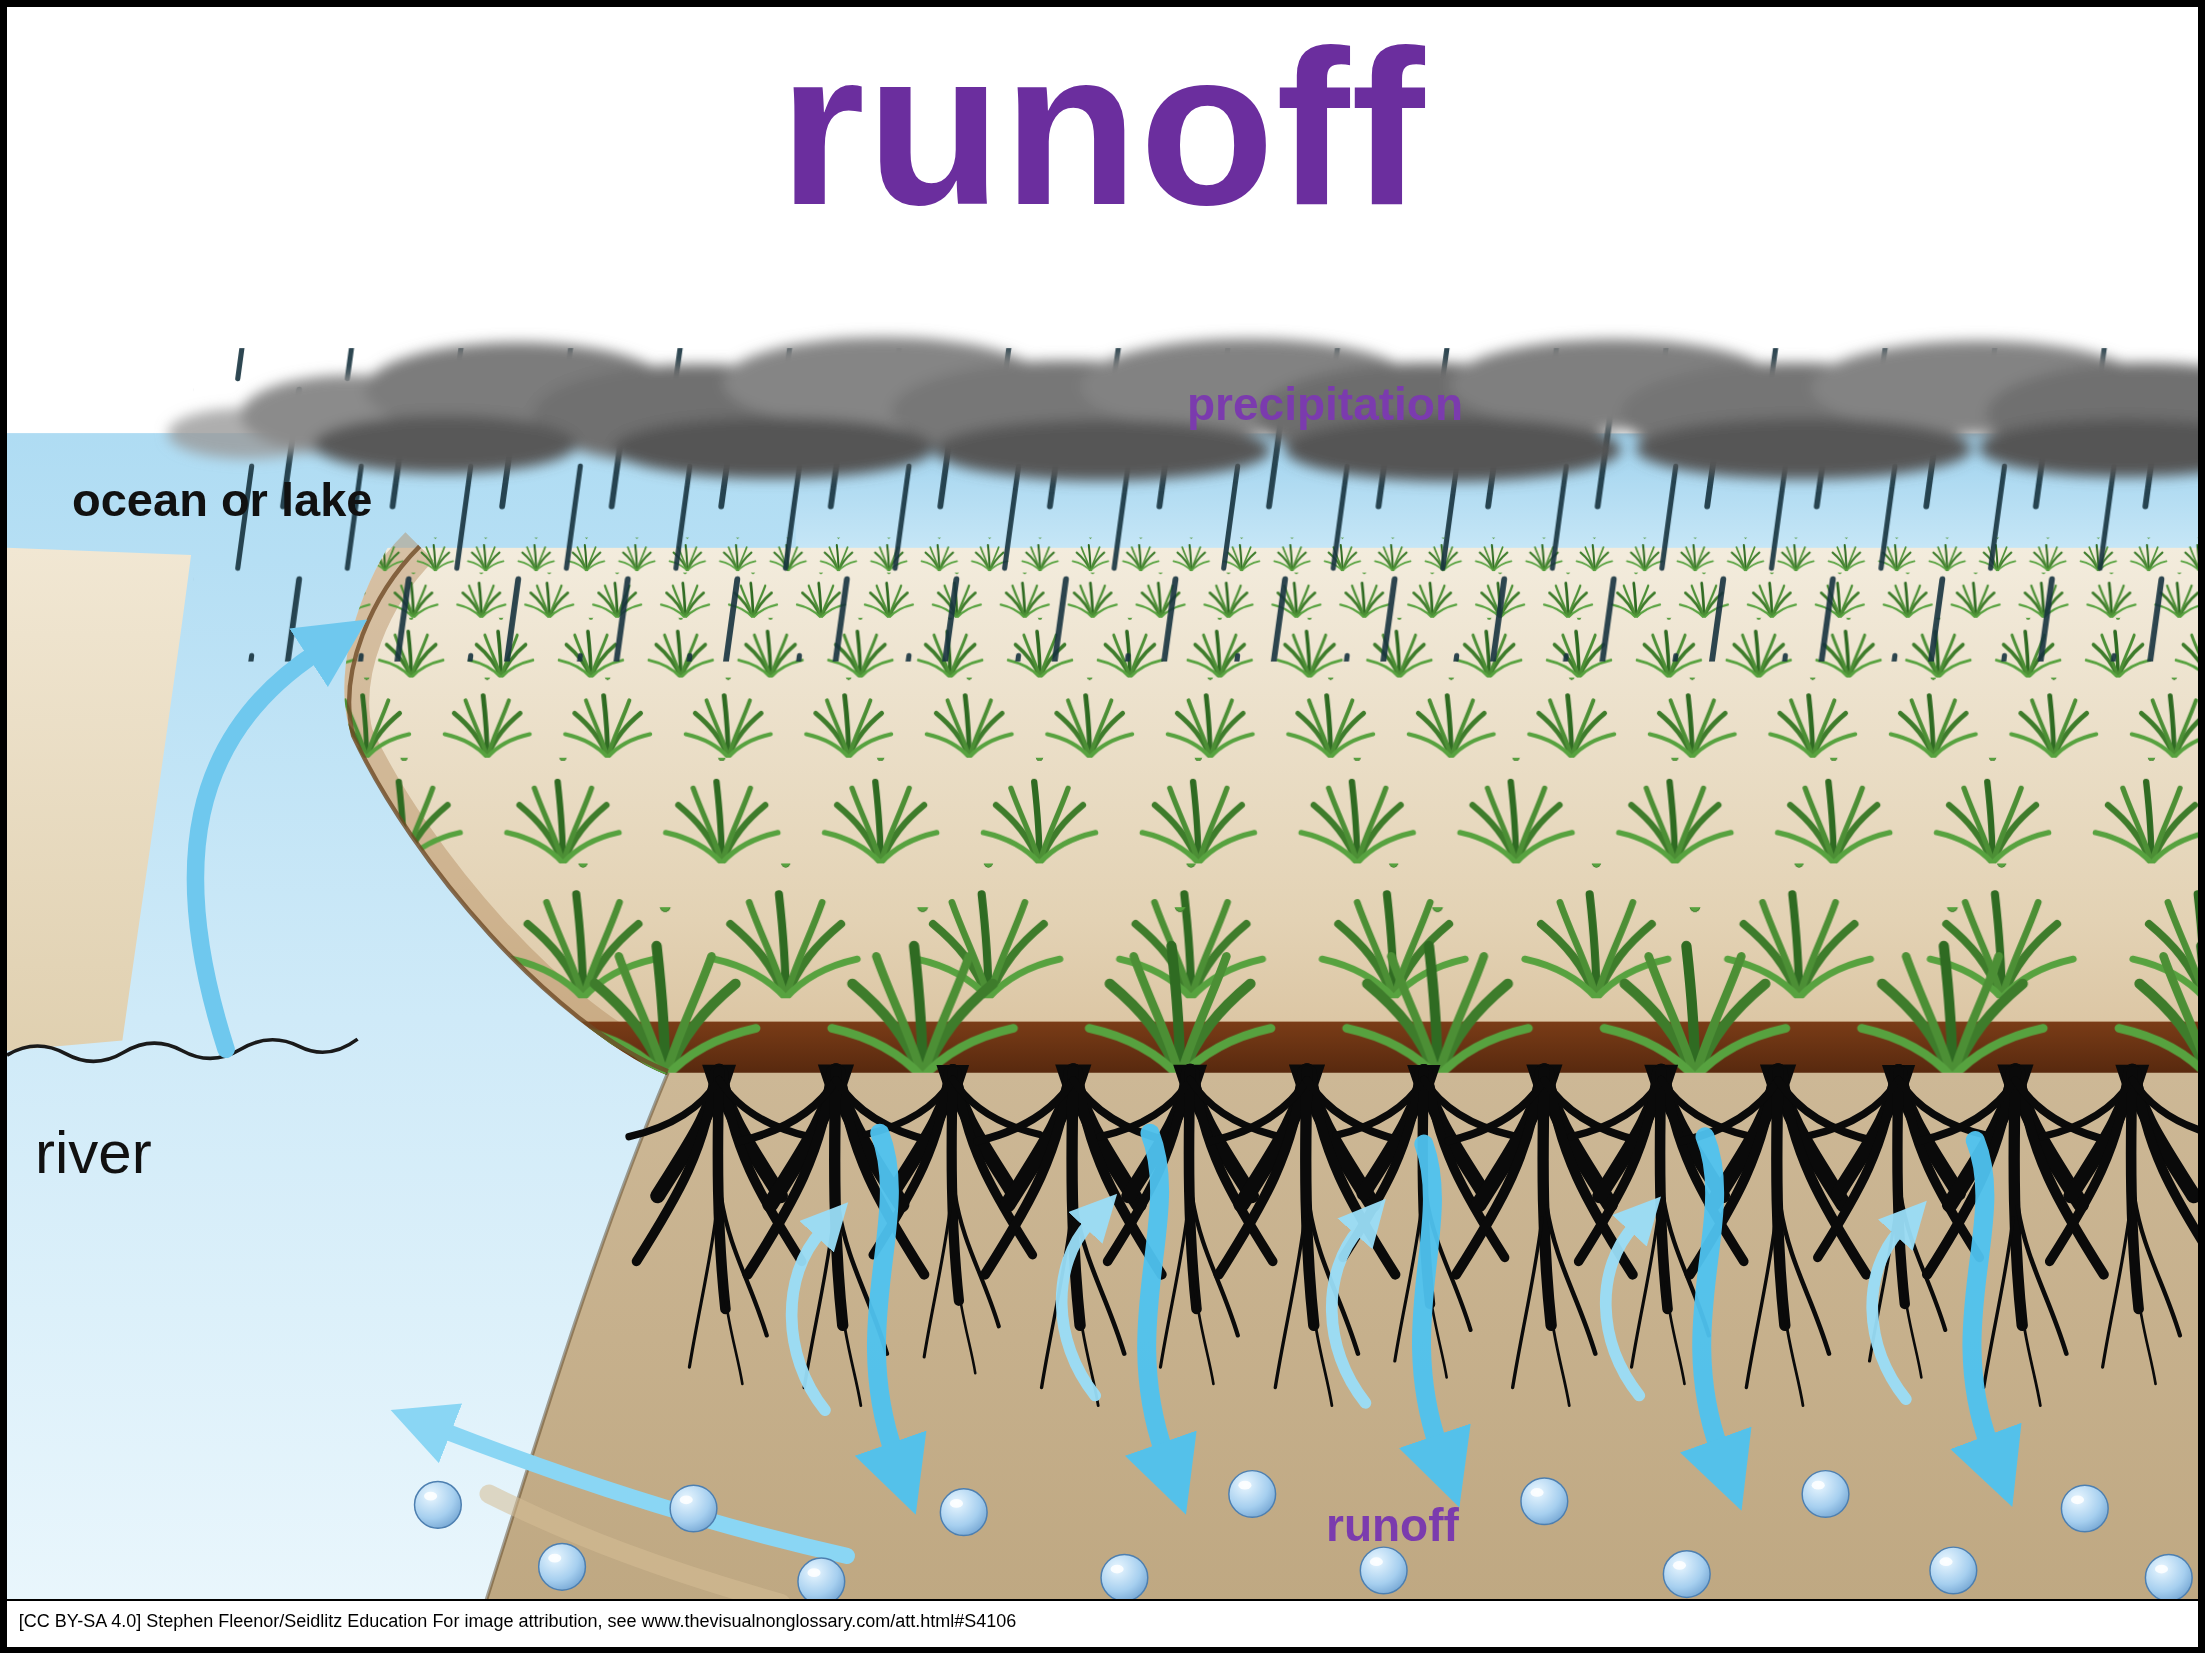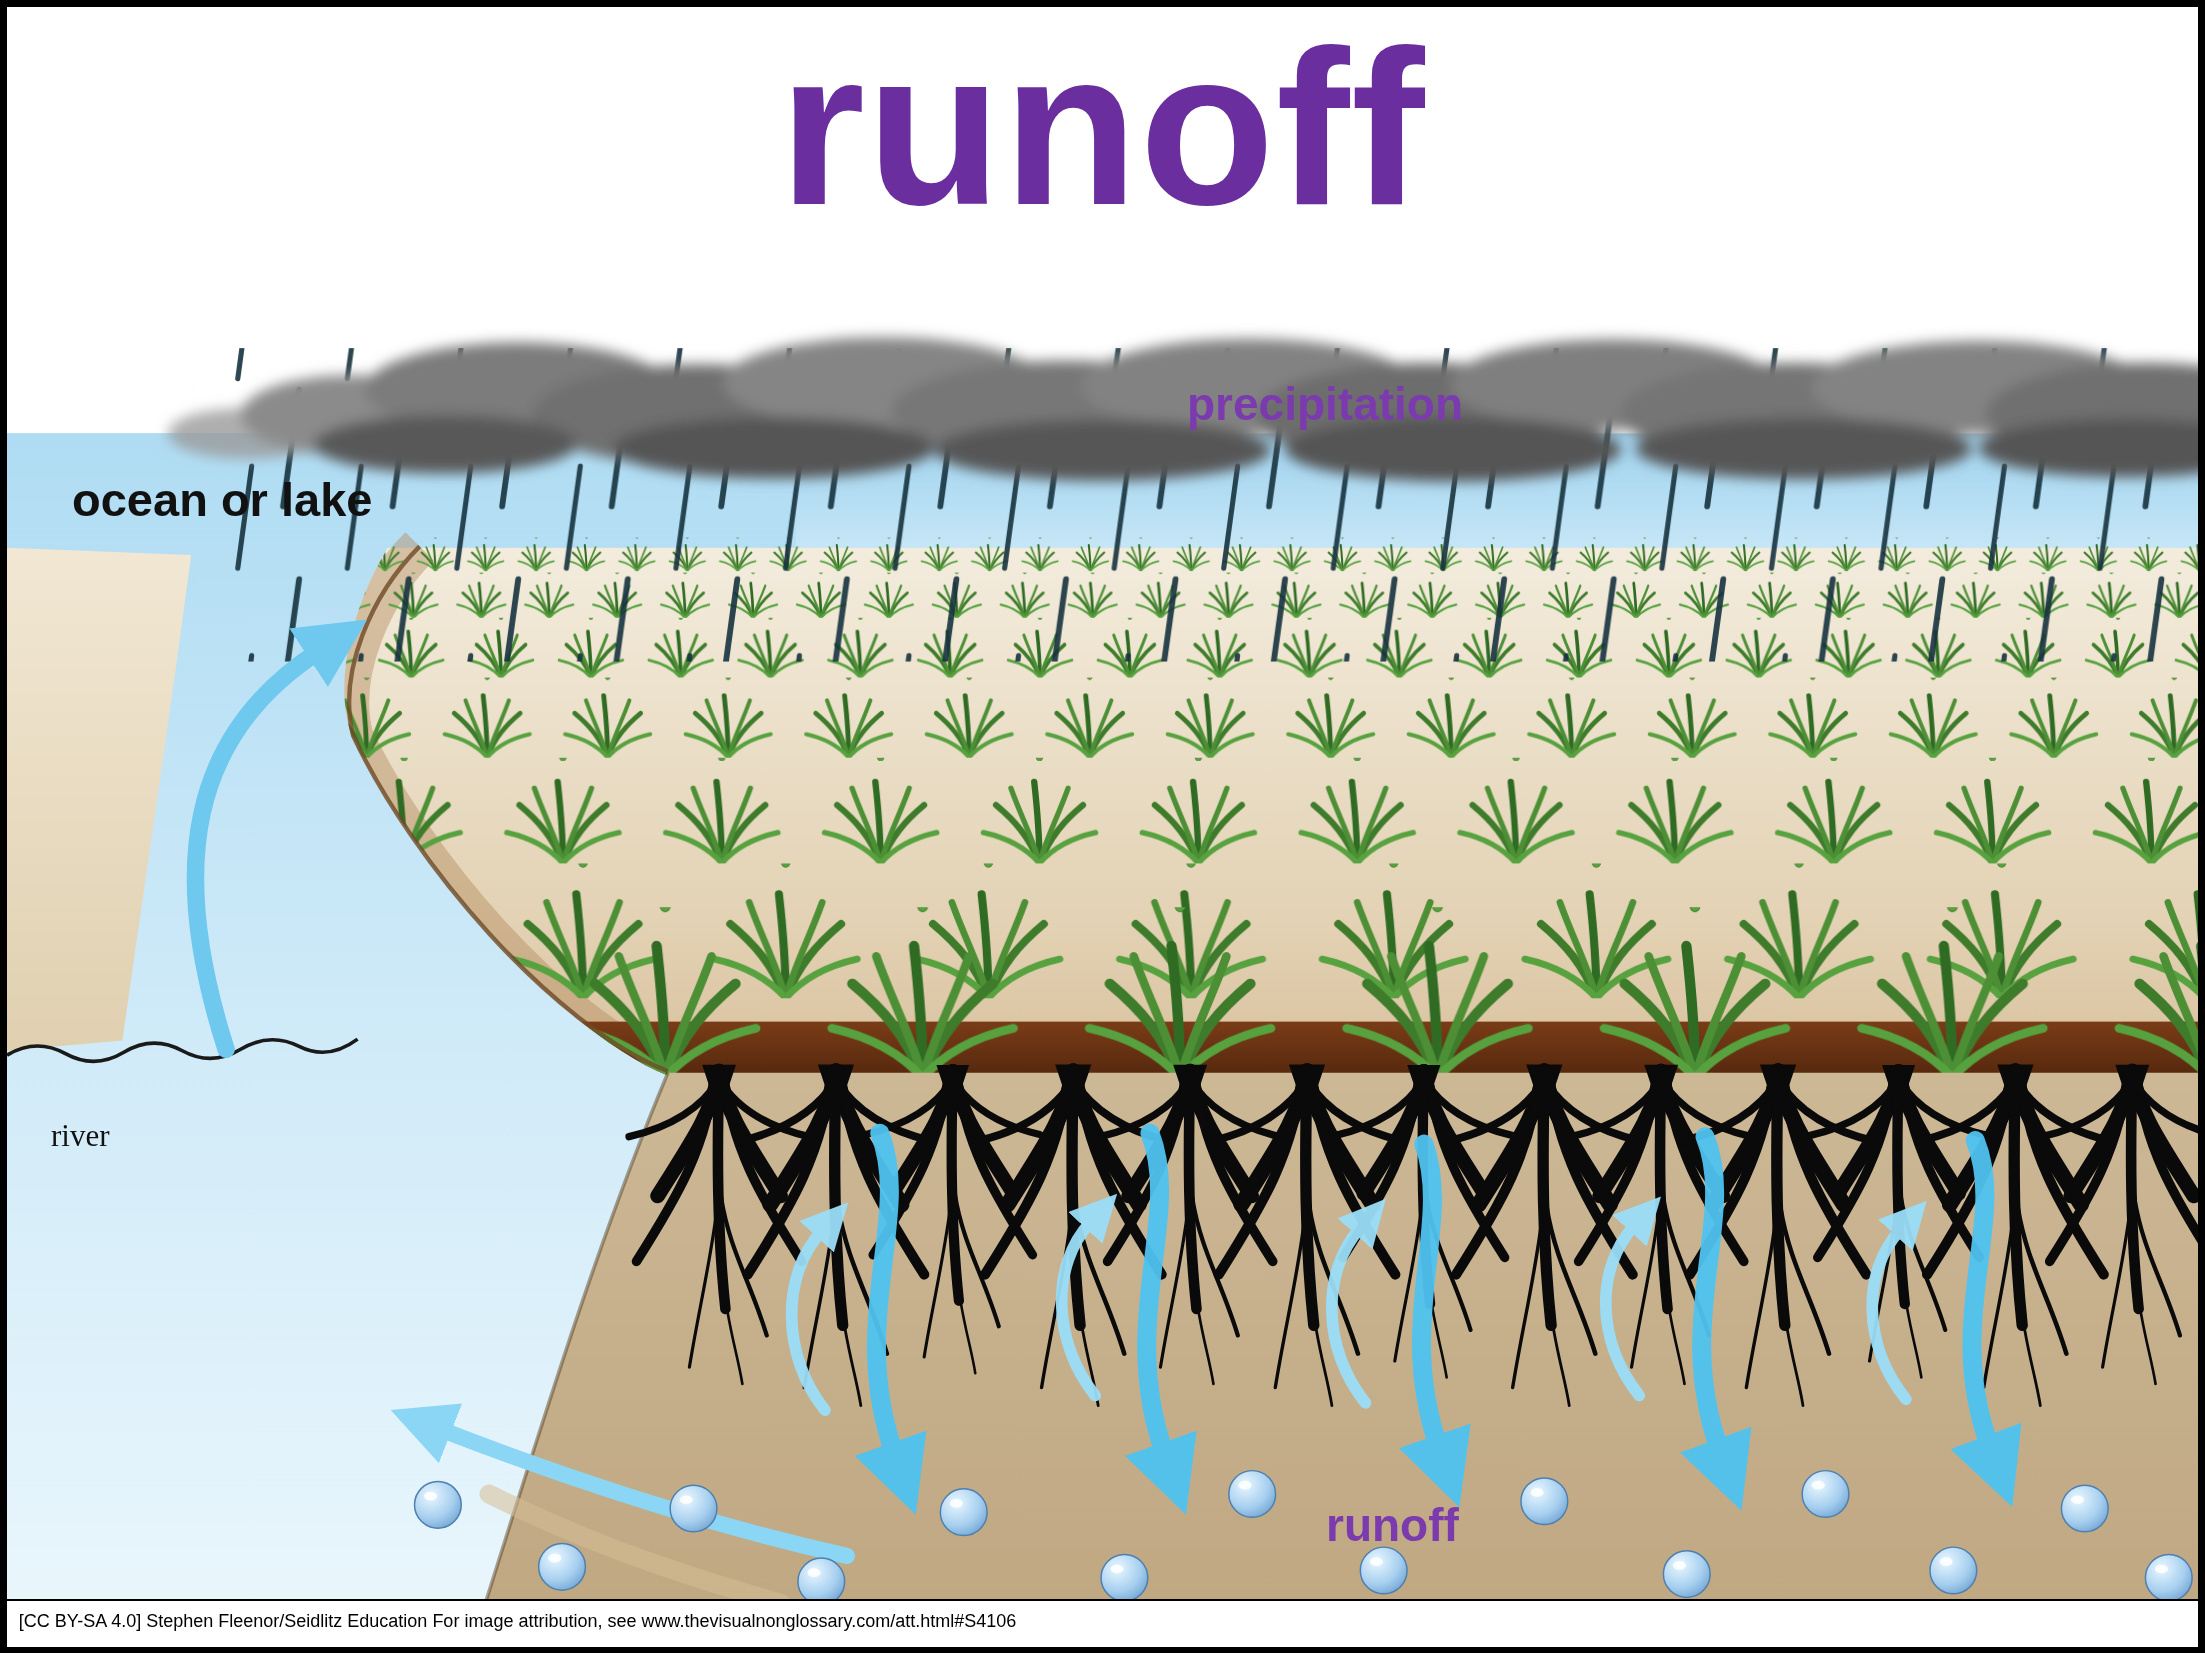--- a/index.html
+++ b/index.html
@@ -10,21 +10,21 @@
   }
   .scene{position:absolute;inset:0;width:100%;height:100%;}
   .title{
     position:absolute;top:10.3px;left:0;right:0;text-align:center;
     font-size:221px;font-weight:700;letter-spacing:1.5px;
     color:var(--title_purple,#6B2E9E);line-height:1.0;
   }
   .lbl{position:absolute;white-space:nowrap;}
   .lbl-ocean{left:65px;top:465px;font-size:47px;font-weight:700;color:#111;}
   .lbl-precip{left:1180px;top:370px;font-size:46px;font-weight:700;color:var(--label_purple,#7B3BAE);}
-  .lbl-river{left:44px;top:1111px;font-size:31px;font-weight:400;color:#111;font-family:Liberation Serif, serif;}
+  .lbl-river{left:28px;top:1111px;font-size:60px;font-weight:400;color:#111;}
   .lbl-runoff{left:1319px;top:1491px;font-size:46px;font-weight:700;color:var(--label_purple,#7B3BAE);}
   .attribution{
     position:absolute;left:0;right:0;bottom:0;height:46px;background:#fff;
     border-top:2.9px solid #000;font-size:18px;line-height:41px;
     padding-left:11.8px;color:#000;
   }
 </style>
 </head>
 <body>
 

